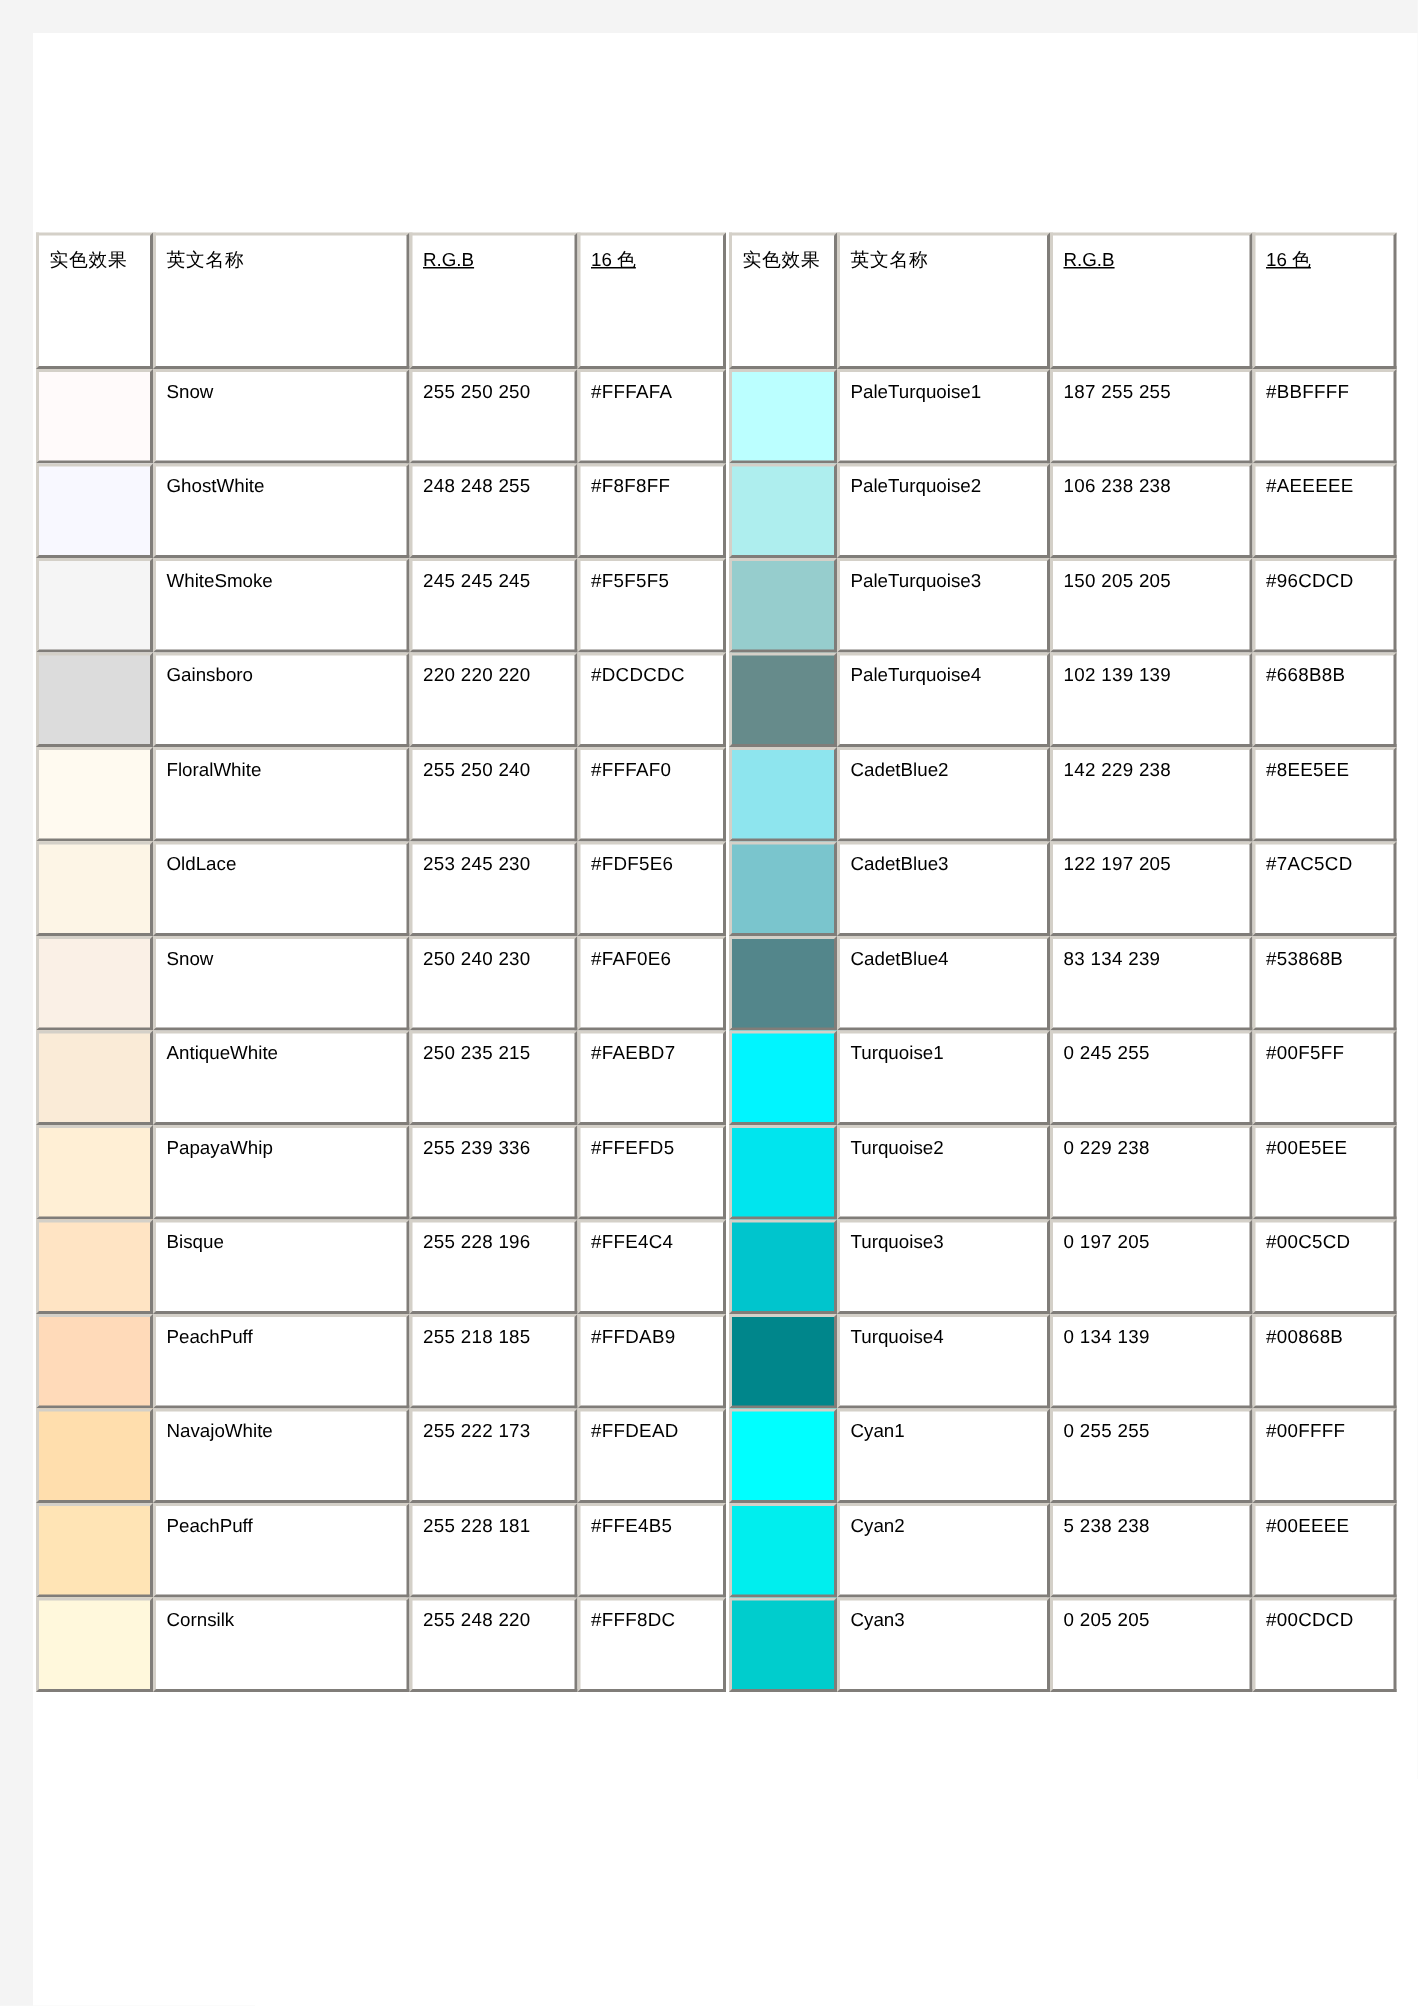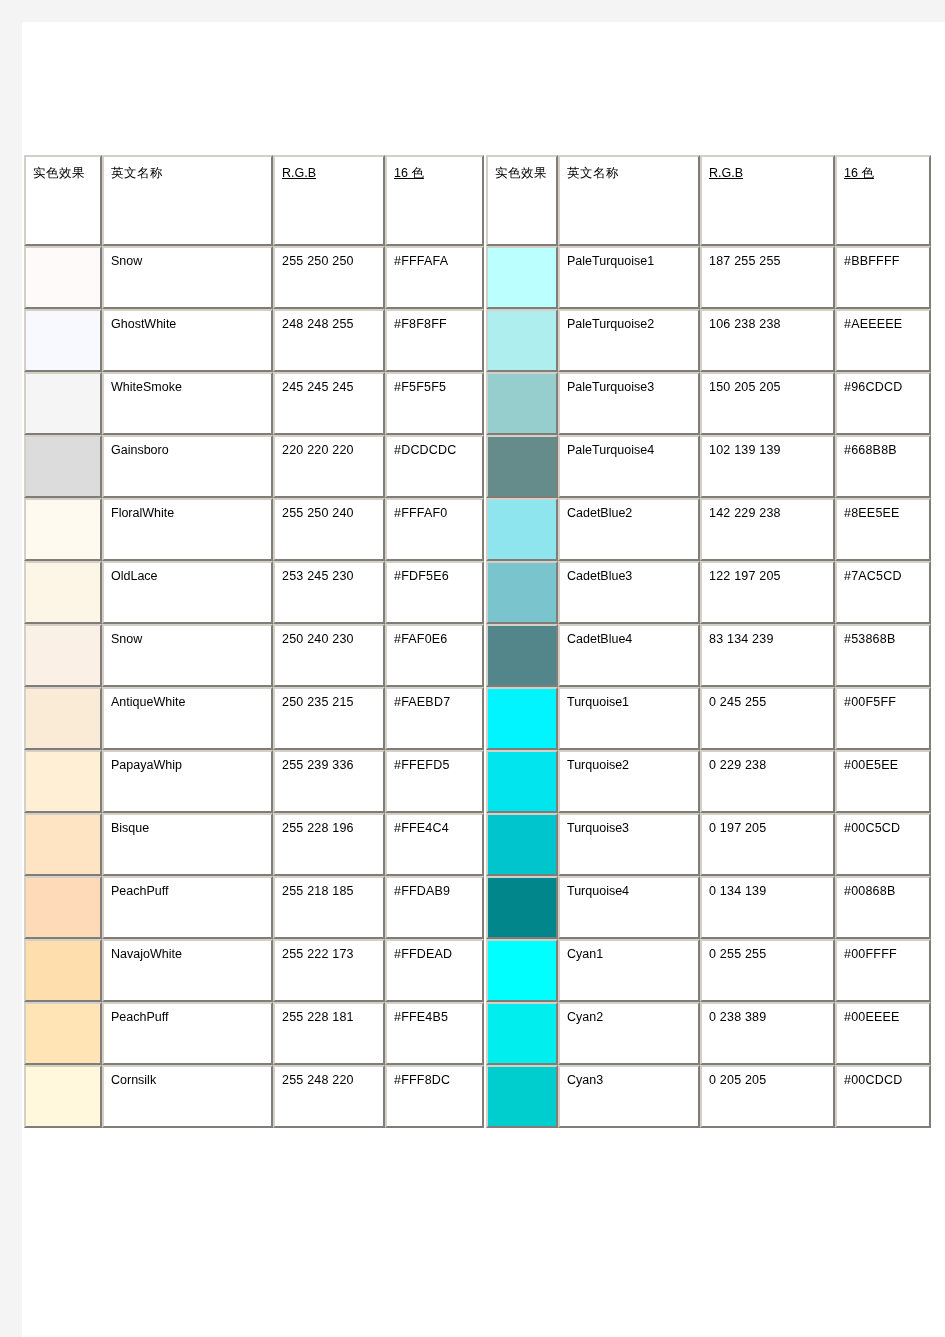--- a/index.html
+++ b/index.html
@@ -275,21 +275,21 @@
           </tr>
           <tr>
             <td class="swatch" style="background: rgb(0, 255, 255);"></td>
             <td>Cyan1</td>
             <td class="rgb">0 255 255</td>
             <td class="hex">#00FFFF</td>
           </tr>
           <tr>
             <td class="swatch" style="background: rgb(0, 238, 238);"></td>
             <td>Cyan2</td>
-            <td class="rgb">0 238 389</td>
+            <td class="rgb">5 238 238</td>
             <td class="hex">#00EEEE</td>
           </tr>
           <tr>
             <td class="swatch" style="background: rgb(0, 205, 205);"></td>
             <td>Cyan3</td>
             <td class="rgb">0 205 205</td>
             <td class="hex">#00CDCD</td>
           </tr>
         </tbody>
     </table>

